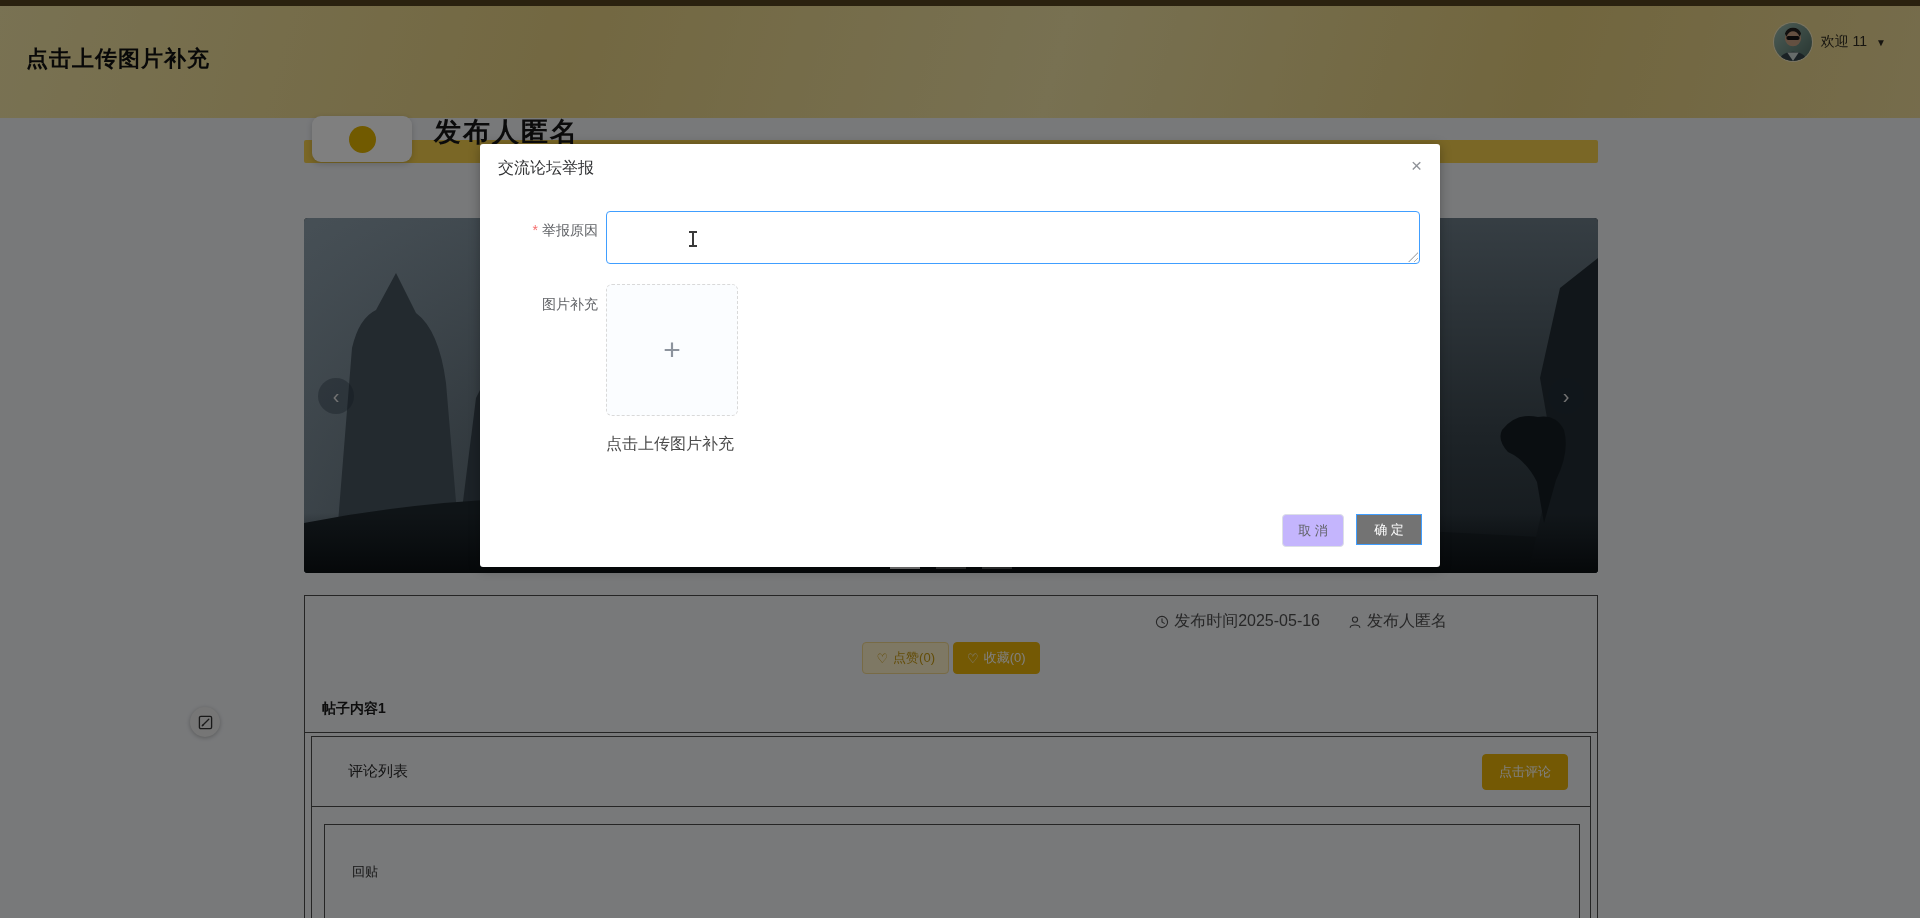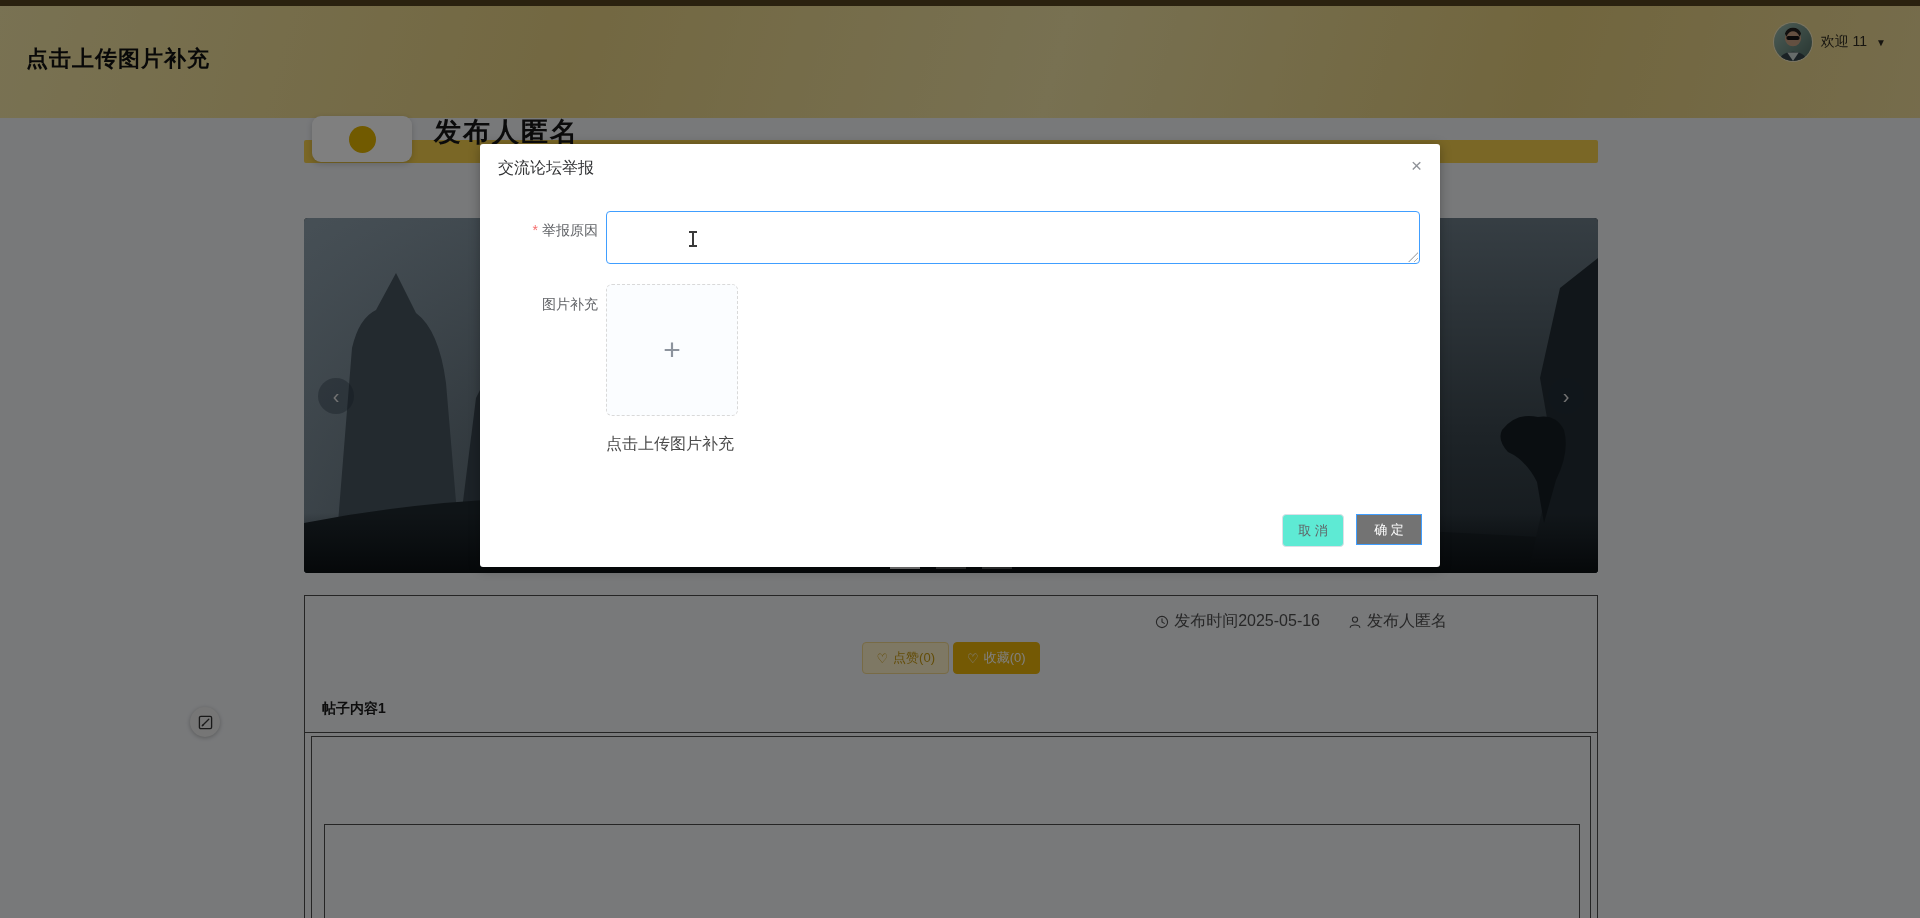--- a/index.html
+++ b/index.html
@@ -82,21 +82,21 @@
   .resize-grip { position:absolute; left:928px; top:108px; width:10px; height:10px;
     background:repeating-linear-gradient(135deg,transparent 0 3px,#b4b4b4 3px 4px);
     clip-path:polygon(100% 0,100% 100%,0 100%); pointer-events:none; }
   .ibeam { position:absolute; left:212px; top:88px; width:2px; height:14px; background:#3a3a3a; }
   .ibeam::before,.ibeam::after { content:""; position:absolute; left:-3px; width:8px; height:2px; background:#3a3a3a; }
   .ibeam::before { top:-1px; } .ibeam::after { bottom:-1px; }
   .upload-box { position:absolute; left:126px; top:140px; width:132px; height:132px; border:1px dashed #d9d9d9;
     border-radius:6px; background:#fbfdff; display:flex; align-items:center; justify-content:center; cursor:pointer; }
   .upload-plus { font-size:30px; font-weight:300; color:#8c939d; line-height:1; }
   .upload-tip { position:absolute; left:126px; top:290px; font-size:16px; font-weight:400; color:#4a4a4a; }
-  .btn-cancel { position:absolute; left:802px; top:370px; width:62px; height:33px; background:#5eead4; border:1px solid #dcdfe6;
+  .btn-cancel { position:absolute; left:802px; top:370px; width:62px; height:33px; background:#c4b5fd; border:1px solid #dcdfe6;
     border-radius:4px; font-size:13px; color:#606266; cursor:pointer; }
   .btn-confirm { position:absolute; left:876px; top:370px; width:66px; height:31px; background:#737373; border:1px solid #409EFF;
     border-radius:0; font-size:13px; color:#fff; cursor:pointer; }
 </style>
 </head>
 <body>
 
 <div id="app">
 
   <div class="header">
@@ -201,21 +201,26 @@
       </button>
       <button class="btn-fav">
         <span>♡</span>
         <span>收藏(0)</span>
       </button>
     </div>
     <div class="post-content">帖子内容1</div>
     <div class="post-divider"></div>
 
     <div class="comment-section">
+      <div class="comment-head">
+        <div class="comment-head-title">评论列表</div>
+        <button class="btn-comment">点击评论</button>
+      </div>
       <div class="comment-item">
+        <div class="comment-text">回贴</div>
       </div>
     </div>
   </div>
 
   <div class="overlay"></div>
 
   <div class="dialog">
     <div class="dialog-title">交流论坛举报</div>
     <div class="dialog-close">×</div>
 

